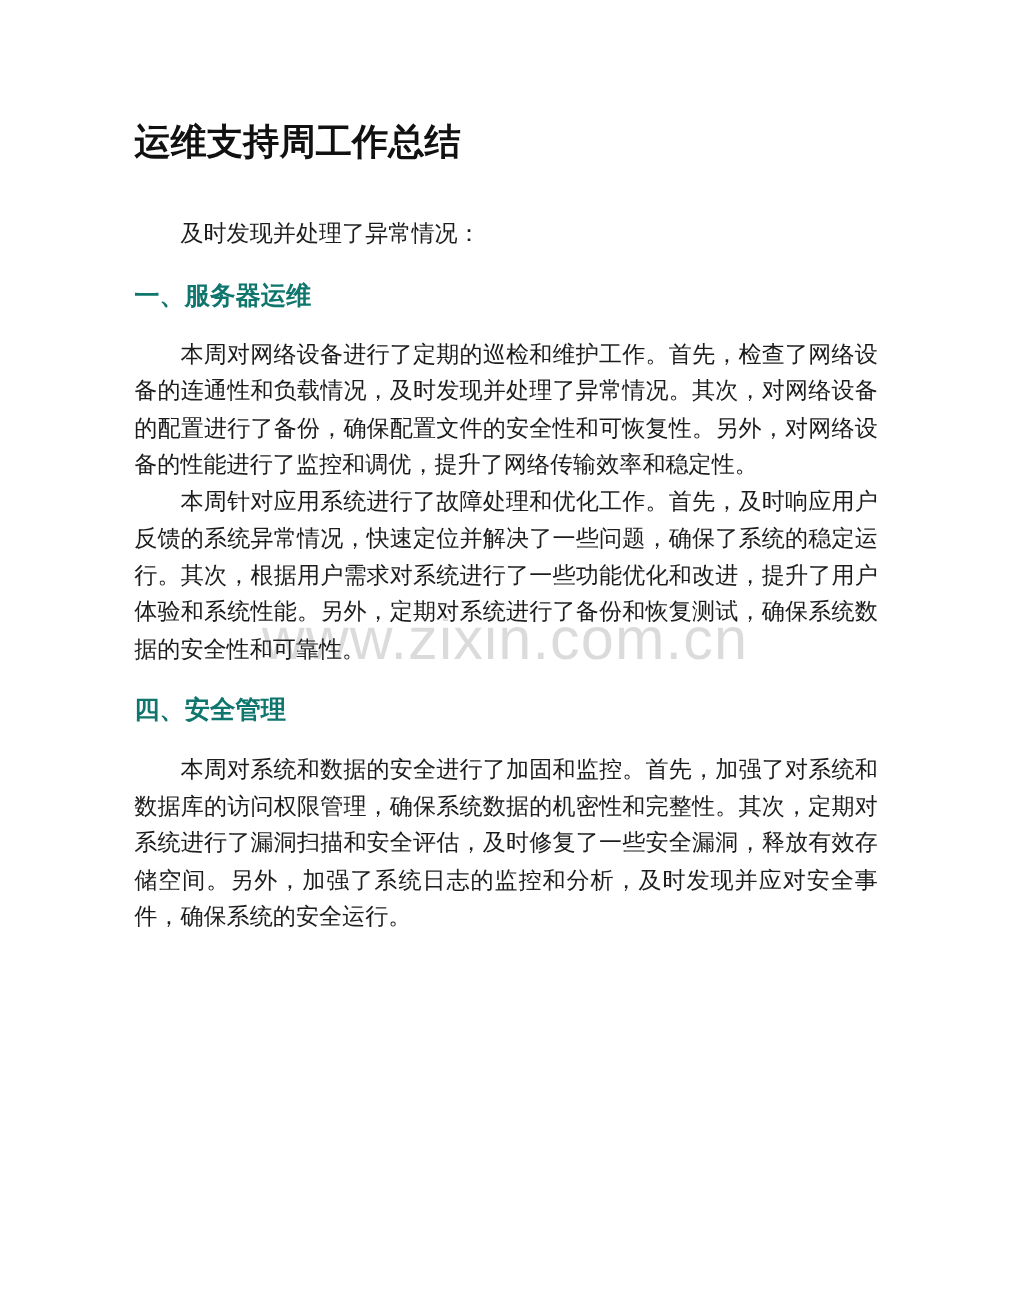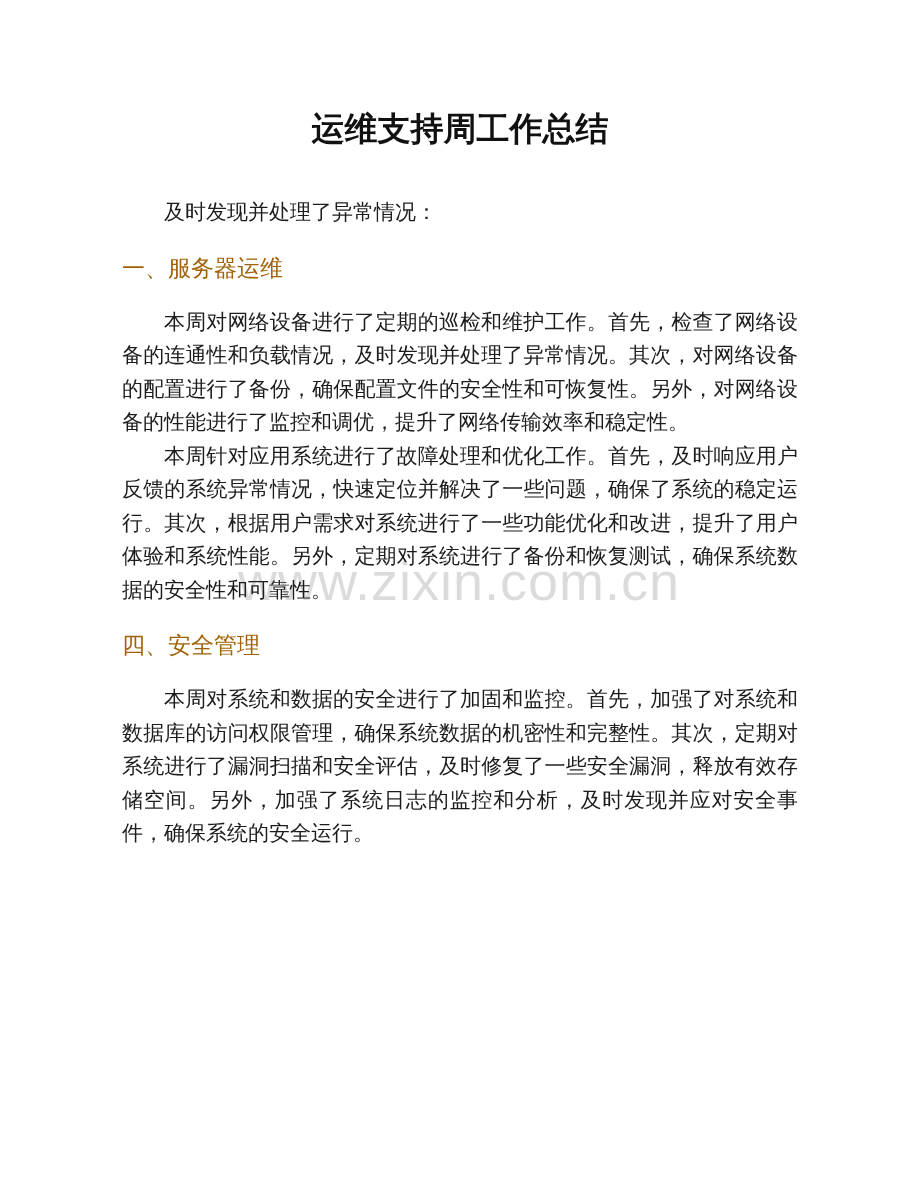--- a/index.html
+++ b/index.html
@@ -25,37 +25,36 @@
     width: 676px;
     margin-left: 122px;
     padding-top: 108px;
     color: #1c1c1c;
   }
   .doc-title {
     font-family: "Liberation Sans", "DejaVu Sans", sans-serif;
     font-size: 33px;
     font-weight: bold;
     line-height: 42px;
-    text-align: center;
     color: #111111;
     margin: 0 0 46px 0;
   }
   .doc-intro {
     font-family: "Liberation Serif", "DejaVu Serif", serif;
     font-size: 21px;
     line-height: 33.5px;
     text-indent: 2em;
     margin: 0;
   }
   .section-heading {
     font-family: "Liberation Sans", "DejaVu Sans", sans-serif;
     font-size: 23px;
-    font-weight: normal;
+    font-weight: bold;
     line-height: 32px;
-    color: #a16207;
+    color: #0f766e;
     margin: 22px 0 22px 0;
   }
   .section-body {
     font-family: "Liberation Serif", "DejaVu Serif", serif;
     font-size: 21px;
     line-height: 33.5px;
     text-indent: 2em;
     text-align: justify;
     margin: 0;
   }

